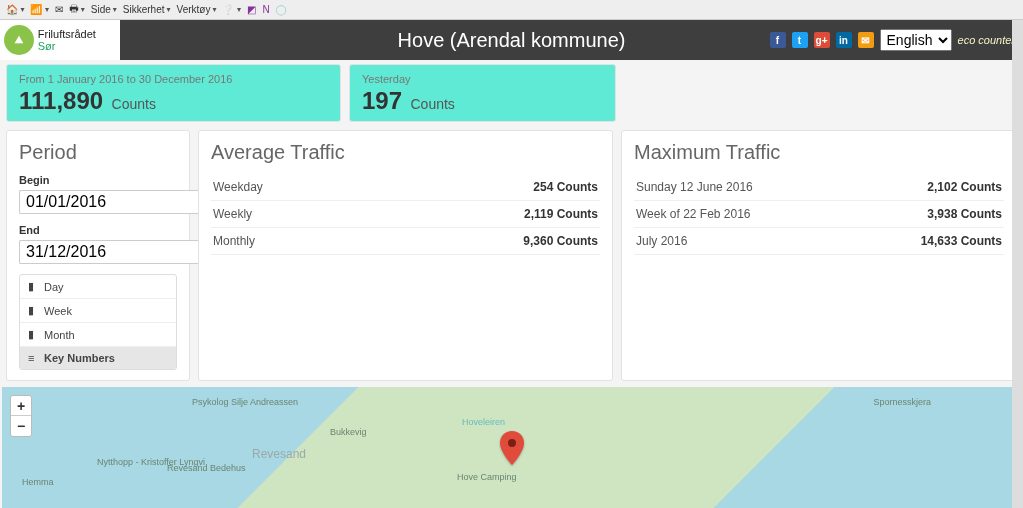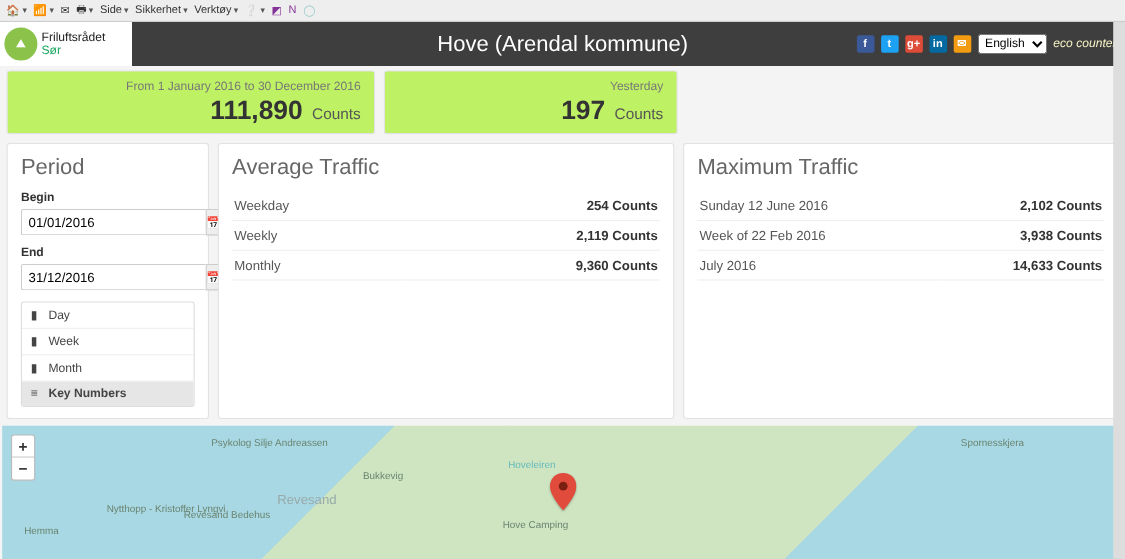--- a/index.html
+++ b/index.html
@@ -8,39 +8,39 @@
   .browser-toolbar .tb-btn { display:inline-flex; align-items:center; gap:2px; cursor:pointer; }
   .dd-arrow { font-size:8px; color:#555; }
   .header { background: #3e3e3e; color: #fff; height: 40px; position: relative; display:flex; align-items:center; }
   .logo-box { background:#fff; height:40px; width:120px; display:flex; align-items:center; padding:4px; gap:4px; }
   .logo-circle{ width:30px;height:30px;border-radius:50%;background: #8bc34a; display:flex;align-items:center;justify-content:center;color:#fff;font-size:10px;font-weight:bold;}
   .logo-text{ font-size:11px; color:#222; }
   .logo-text .sor{ color:#1aa760; }
   .header-title{ position:absolute; left:50%; transform:translateX(-50%); font-size:20px; font-weight:300; }
   .header-right{ margin-left:auto; display:flex; align-items:center; gap:6px; padding-right:8px; }
   .social{ width:16px;height:16px; display:flex;align-items:center;justify-content:center;color:#fff;font-size:10px;font-weight:bold;border-radius:2px;}
-  .lang-select{ font-size:11px; padding:1px 2px; }
+  .lang-select{ font-size:14px; padding:1px 2px; }
   .eco-logo{ font-size:11px; font-style:italic; color:#f7f3c6; }
   .stats-row{ display:flex; gap:8px; padding:4px 6px 0 6px; }
-  .stat-card{ background:#bef264; border:1px solid #e2e2e2; border-radius:3px; padding:8px 12px 6px 12px;text-align:right; }
+  .stat-card{ background:#5eead4; border:1px solid #e2e2e2; border-radius:3px; padding:8px 12px 6px 12px; }
   .stat-card.first{ width:335px;}
   .stat-card.second{ width:267px;}
   .stat-range{ font-size:11px; color:#777; margin-bottom:2px;}
   .stat-value{ font-size:24px; font-weight:bold; color:#333; display:inline-block; margin-right:4px;}
   .stat-unit{ font-size:14px; color:#555; }
   .panels{ display:flex; gap:8px; padding:8px 6px 6px 6px; }
   .panel{ background:#fff; border:1px solid #e2e2e2; border-radius:3px; padding:10px 12px; }
   .panel.period{ width:184px;}
   .panel.avg{ flex:0 0 415px;}
   .panel.max{ flex:1;}
   .panel h2{ font-size:20px; font-weight:300; color:#666; margin-bottom:10px;}
   .lbl{ font-size:11px; font-weight:bold; color:#333; margin-bottom:4px;}
   .date-group{ margin-bottom:10px;}
   .date-input-wrap{ display:flex;}
-  .date-input{ flex:1; border:1px solid #ccc; border-right:none; padding:4px 6px; font-size:12px; height:24px; border-radius:2px 0 0 2px;}
+  .date-input{ flex:1; border:1px solid #ccc; border-right:none; padding:4px 6px; font-size:16px; height:24px; border-radius:2px 0 0 2px;}
   .cal-btn{ width:24px;height:24px;border:1px solid #ccc;background:#eee;display:flex;align-items:center;justify-content:center;font-size:11px;cursor:pointer;border-radius:0 2px 2px 0;color:#555;}
   .view-list{ border:1px solid #ddd; border-radius:3px; margin-top:10px; overflow:hidden;}
   .view-item{ padding:5px 8px; font-size:11px; color:#444; border-bottom:1px solid #eee; cursor:pointer; display:flex; align-items:center; gap:6px;}
   .view-item:last-child{border-bottom:none;}
   .view-item.active{ background:#e6e6e6; font-weight:bold;}
   .bar-icon{ display:inline-block; width:10px; }
   .tbl{ width:100%; border-collapse:collapse; font-size:12px;}
   .tbl tr{ border-bottom:1px solid #eee;}
   .tbl td{ padding:6px 2px; color:#555;}
   .tbl td.val{ text-align:right; font-weight:bold; color:#333;}

